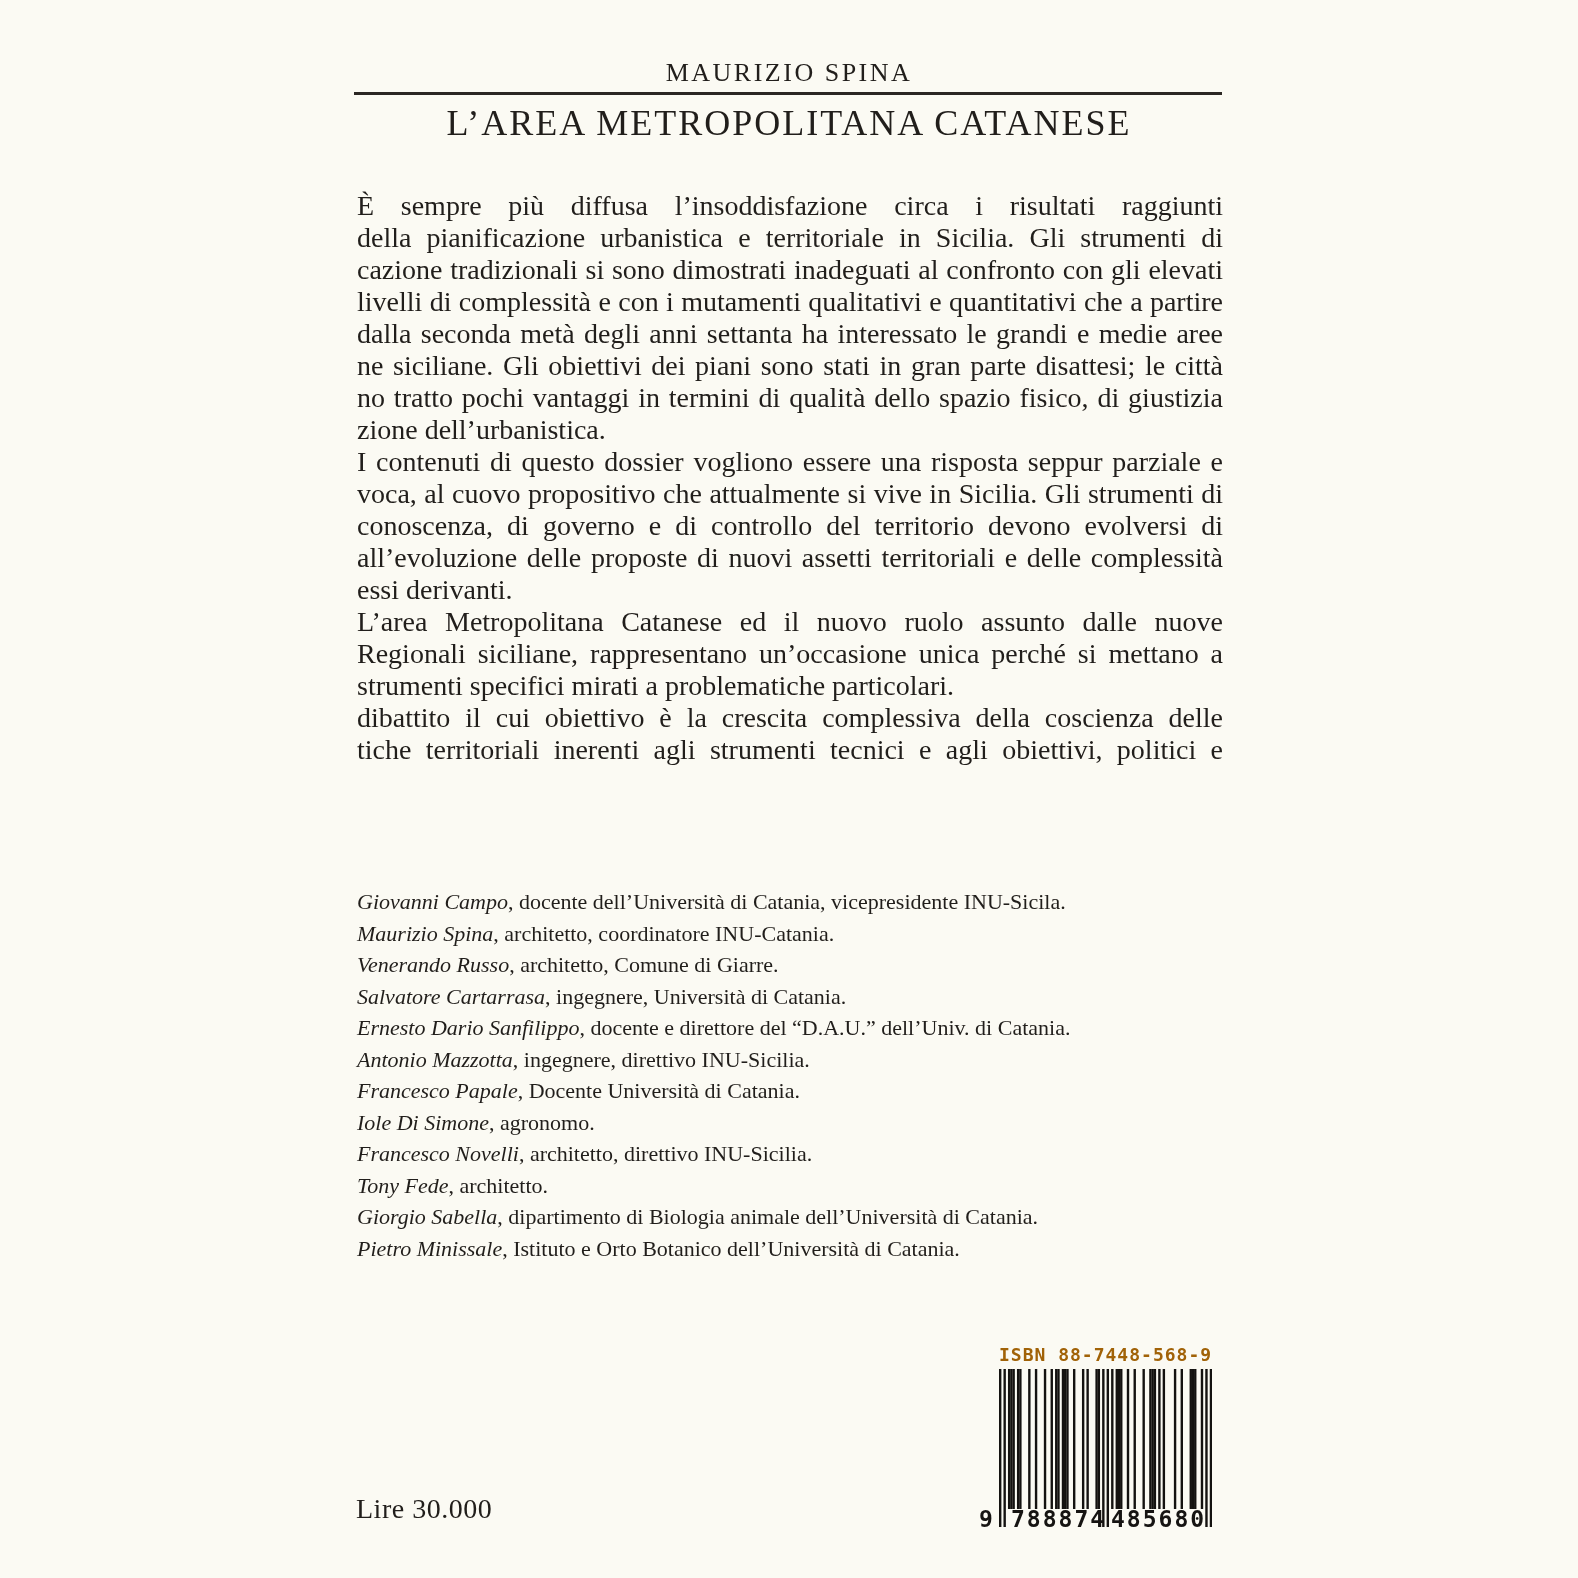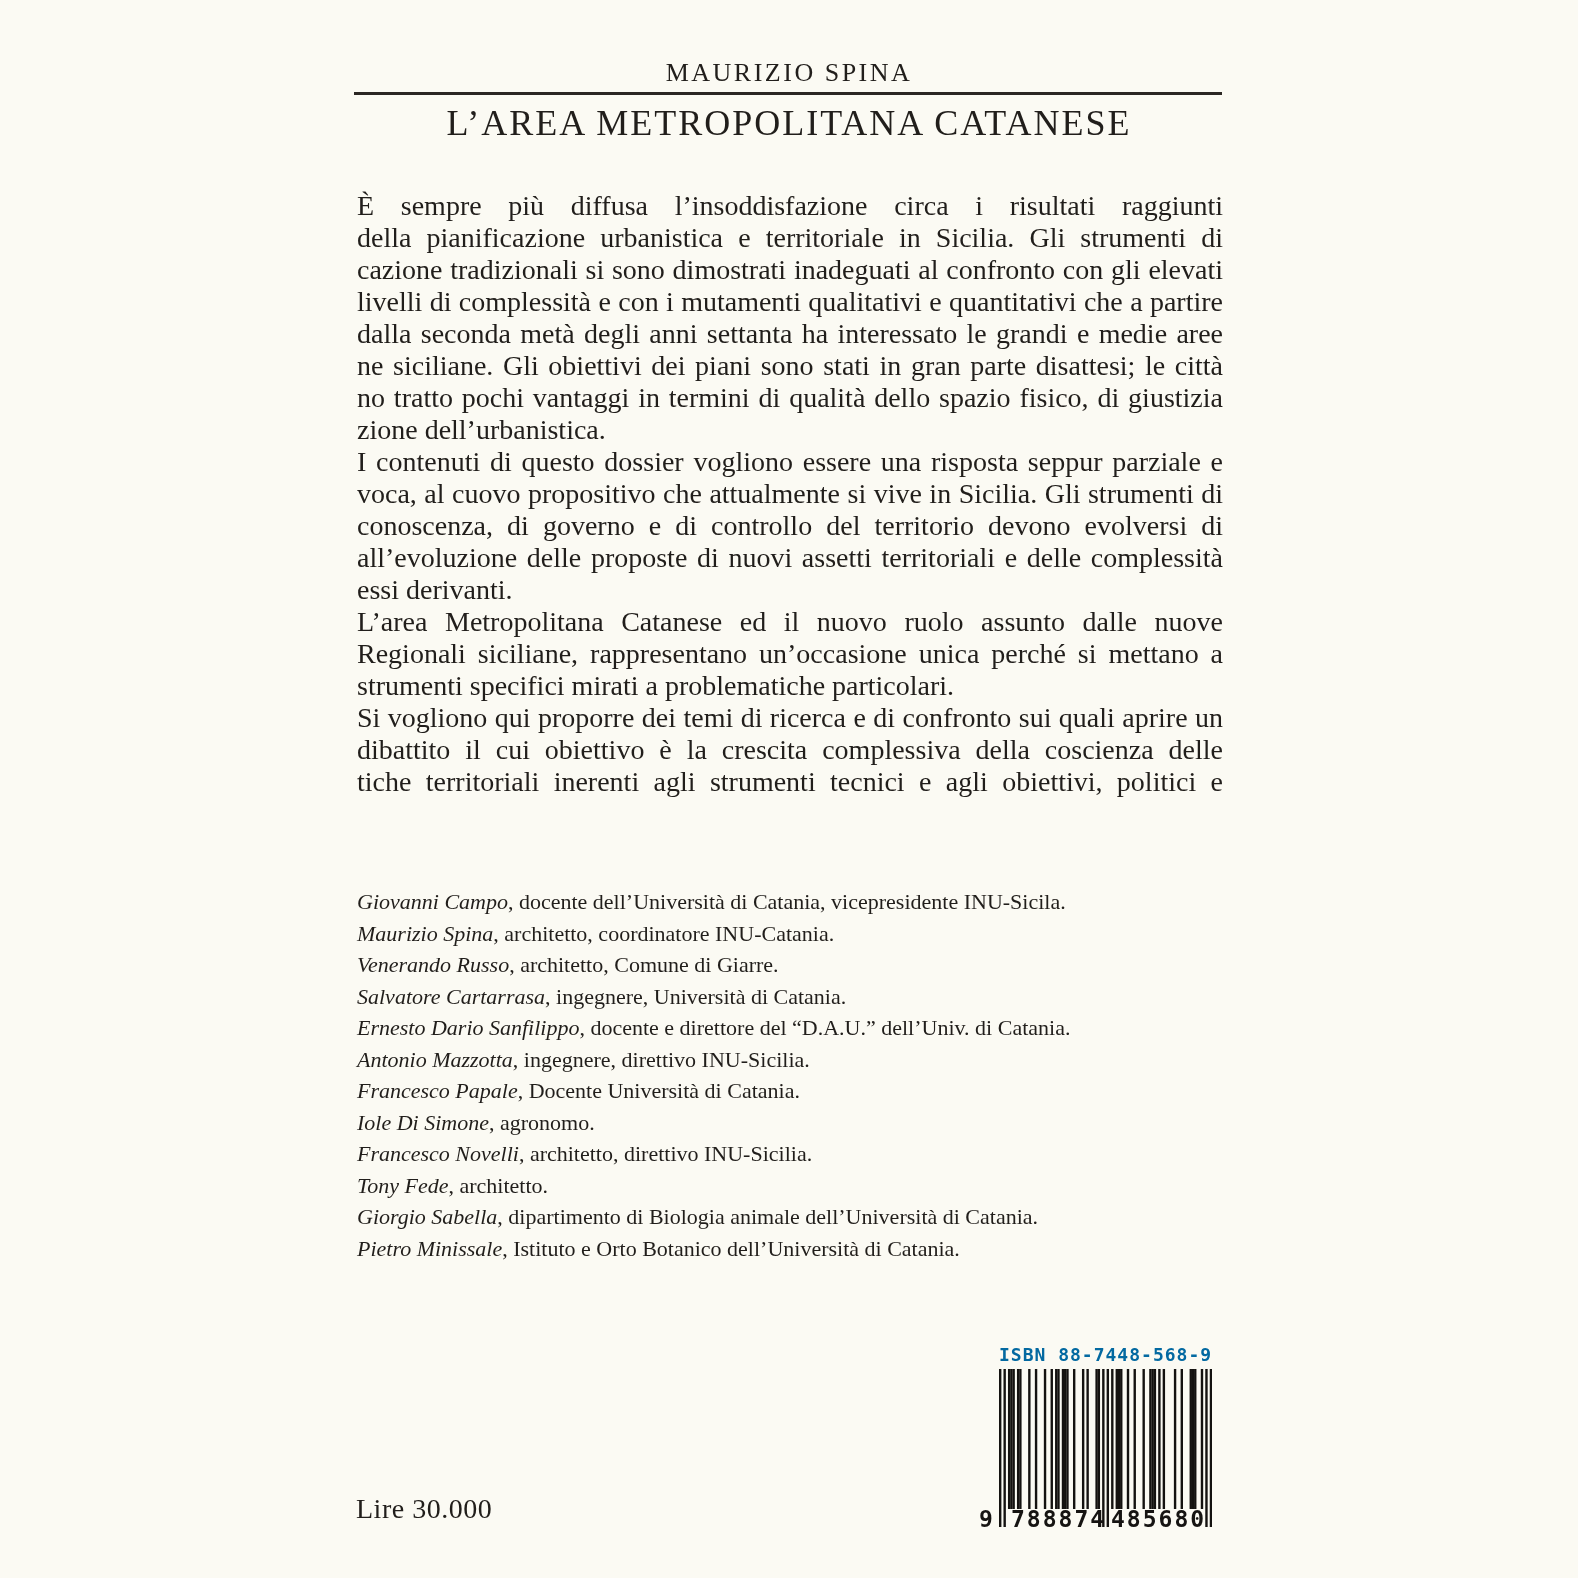--- a/index.html
+++ b/index.html
@@ -21,21 +21,21 @@
   .contributors{position:absolute;left:357px;top:886px;width:920px;}
   .cline{height:31.5px;line-height:31.5px;font-size:22px;white-space:nowrap;}
   .cline i{font-style:italic;}
 
   .price{position:absolute;left:356px;top:1492px;font-size:28px;line-height:34px;
          letter-spacing:0.5px;}
 
   .barcode{position:absolute;left:999px;top:1344px;width:213px;}
   .isbn{width:213px;text-align:center;white-space:nowrap;
         font-family:"DejaVu Sans Mono",monospace;font-weight:bold;
-        font-size:18px;letter-spacing:1px;color:#0369a1;}
+        font-size:18px;letter-spacing:1px;color:#a16207;}
   .bars{display:block;margin-top:4px;width:213px;height:160px;}
   .bars rect{fill:#141210;}
   .digits{position:absolute;top:162px;left:0;width:213px;height:24px;
           font-family:"DejaVu Sans Mono",monospace;font-weight:600;
           font-size:23px;color:#161412;}
   .d-lead{position:absolute;left:-20px;top:0;}
   .d-g1{position:absolute;left:12px;top:0;width:95px;text-align:center;letter-spacing:2px;}
   .d-g2{position:absolute;left:112px;top:0;width:95px;text-align:center;letter-spacing:2px;}
 </style>
 </head>
@@ -57,21 +57,20 @@
       <div class="bline">no tratto pochi vantaggi in termini di qualità dello spazio fisico, di giustizia sociale</div>
       <div class="bline plast">zione dell’urbanistica.</div>
       <div class="bline">I contenuti di questo dossier vogliono essere una risposta seppur parziale e uni-</div>
       <div class="bline">voca, al cuovo propositivo che attualmente si vive in Sicilia. Gli strumenti di</div>
       <div class="bline">conoscenza, di governo e di controllo del territorio devono evolversi di fronte</div>
       <div class="bline">all’evoluzione delle proposte di nuovi assetti territoriali e delle complessità da</div>
       <div class="bline plast">essi derivanti.</div>
       <div class="bline">L’area Metropolitana Catanese ed il nuovo ruolo assunto dalle nuove Provincie</div>
       <div class="bline">Regionali siciliane, rappresentano un’occasione unica perché si mettano a punto</div>
       <div class="bline plast">strumenti specifici mirati a problematiche particolari.</div>
-      <div class="bline">Si vogliono qui proporre dei temi di ricerca e di confronto sui quali aprire un</div>
       <div class="bline">dibattito il cui obiettivo è la crescita complessiva della coscienza delle problema-</div>
       <div class="bline">tiche territoriali inerenti agli strumenti tecnici e agli obiettivi, politici e sociali,</div>
     </div>
 
   <div class="contributors">
       <div class="cline"><i>Giovanni Campo</i><span>, docente dell’Università di Catania, vicepresidente INU-Sicila.</span></div>
       <div class="cline"><i>Maurizio Spina</i><span>, architetto, coordinatore INU-Catania.</span></div>
       <div class="cline"><i>Venerando Russo</i><span>, architetto, Comune di Giarre.</span></div>
       <div class="cline"><i>Salvatore Cartarrasa</i><span>, ingegnere, Università di Catania.</span></div>
       <div class="cline"><i>Ernesto Dario Sanfilippo</i><span>, docente e direttore del “D.A.U.” dell’Univ. di Catania.</span></div>

